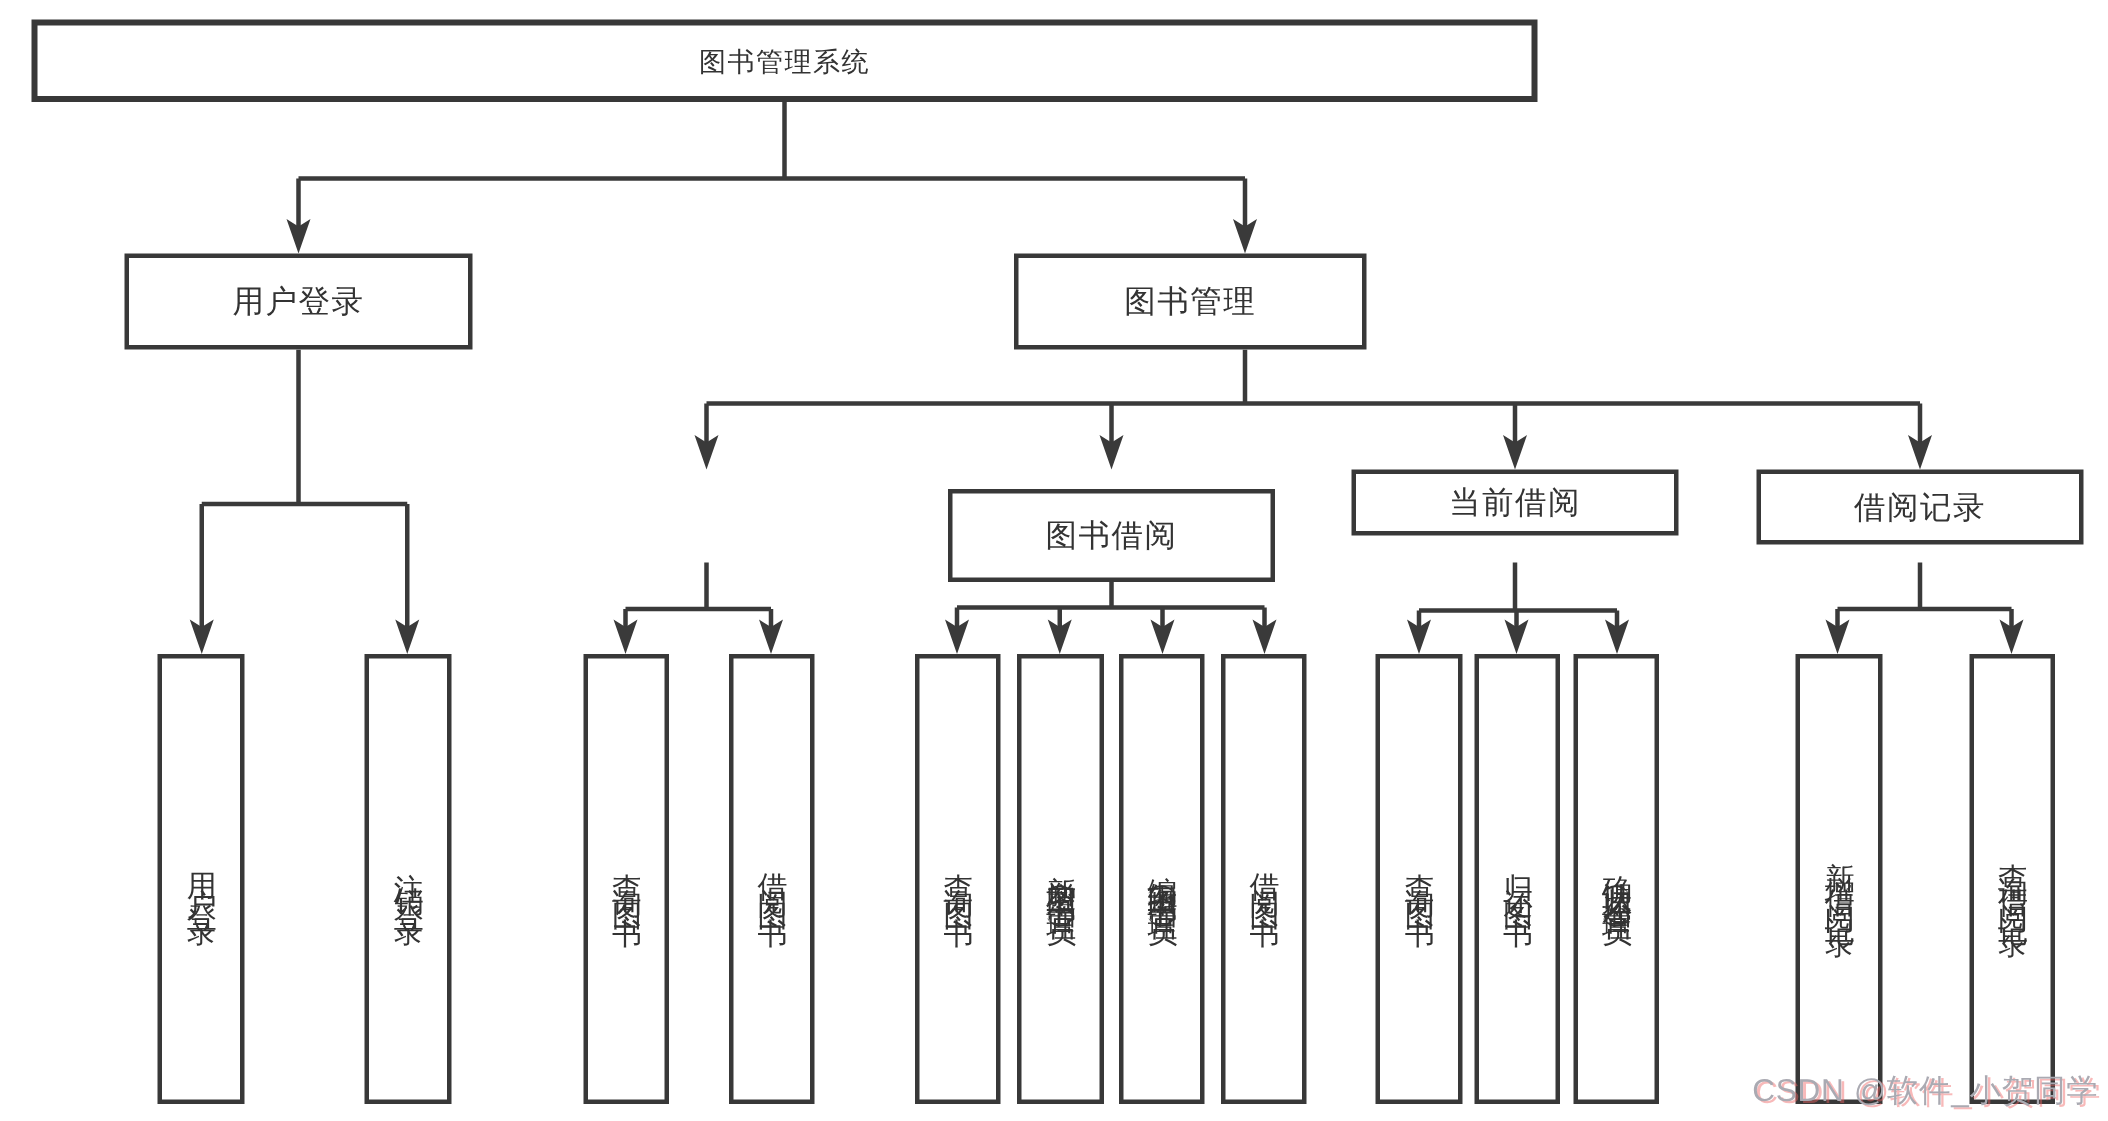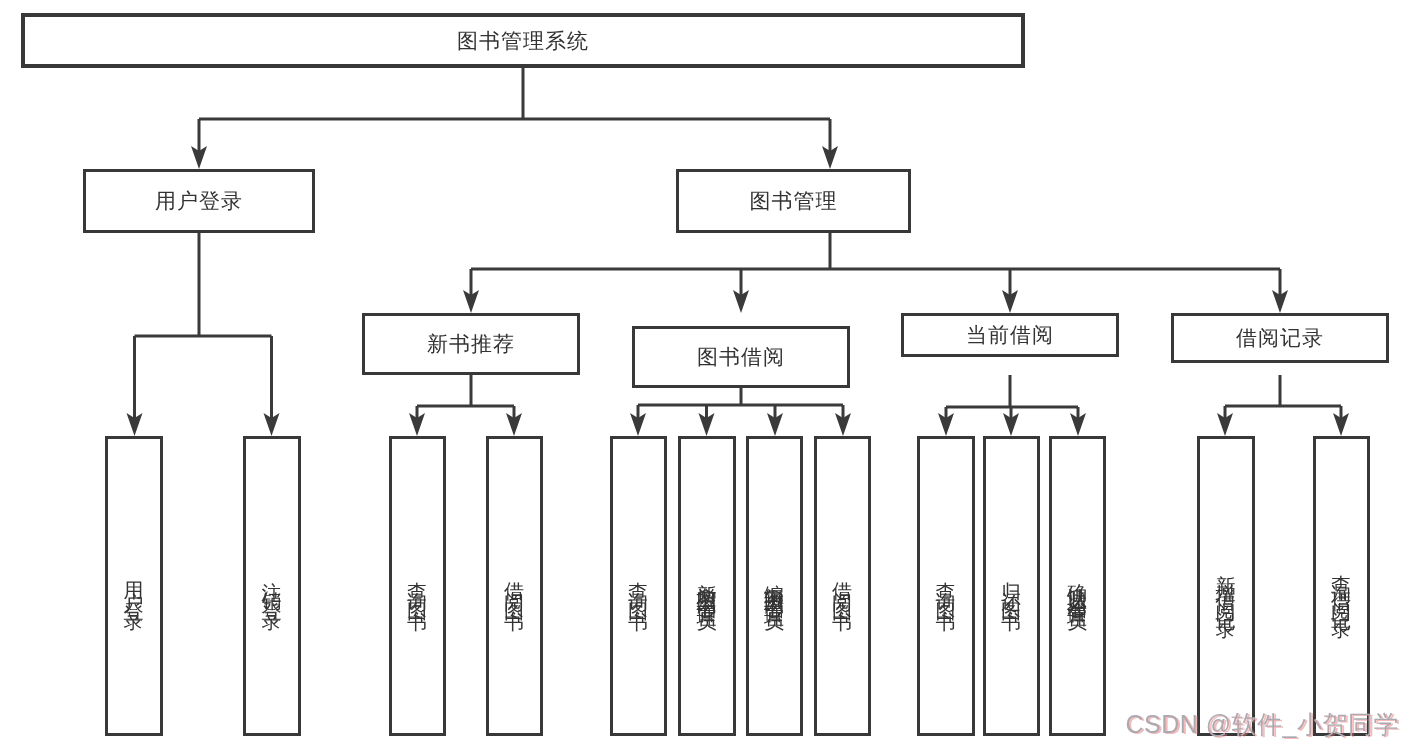--- a/index.html
+++ b/index.html
@@ -8,36 +8,36 @@
     font-family:"Liberation Sans","DejaVu Sans",sans-serif;
     position:relative;overflow:hidden;color:#333333;
   }
   .stage{position:absolute;left:0;top:0;width:1405px;height:747px;}
   svg.wires{position:absolute;left:0;top:0;width:1405px;height:747px;}
   .node{
     position:absolute;box-sizing:border-box;background:#ffffff;
     border:3px solid #383838;display:flex;align-items:center;justify-content:center;
     font-size:21px;letter-spacing:1px;white-space:nowrap;
   }
-  .node.root{border-width:4px;font-size:21px;}
+  .node.root{border-width:4px;font-size:18px;}
   .node.lvl{font-size:21px;}
   .leaf{
     position:absolute;box-sizing:border-box;background:#ffffff;
     border:3px solid #383838;display:flex;align-items:center;justify-content:center;
     top:436px;height:300px;font-size:20px;
   }
   .leaf .vtxt{
     display:block;writing-mode:vertical-rl;text-orientation:mixed;
     letter-spacing:10px;line-height:1.0;white-space:nowrap;
   }
   .leaf.long .vtxt{letter-spacing:4px;}
   .leaf.len6 .vtxt{letter-spacing:9px;}
   .watermark{
     position:absolute;right:6px;bottom:6px;
-    font-size:25px;color:#aaaab2;letter-spacing:0.5px;
+    font-size:21px;color:#aaaab2;letter-spacing:0.5px;
     text-shadow:2px 1px 0 rgba(240,100,100,0.45);
     background:transparent;
   }
 </style>
 </head>
 <body>
 
 <div class="stage">
 
   <svg class="wires" viewBox="0 0 1405 747" xmlns="http://www.w3.org/2000/svg">
@@ -81,21 +81,20 @@
       <use href="#ah" x="1225" y="436"></use>
         <use href="#ah" x="1341" y="436"></use>
     </g>
   </svg>
 
   <div class="node root" style="left:21px;top:13px;width:1004px;height:55px;">图书管理系统</div>
 
   <div class="node lvl" style="left:83px;top:169px;width:232px;height:64px;">用户登录</div>
   <div class="node lvl" style="left:676px;top:169px;width:235px;height:64px;">图书管理</div>
 
-  <div class="node lvl" style="left:362px;top:313px;width:218px;height:62px;">新书推荐</div>
   <div class="node lvl" style="left:632px;top:326px;width:218px;height:62px;">图书借阅</div>
   <div class="node lvl" style="left:901px;top:313px;width:218px;height:44px;">当前借阅</div>
   <div class="node lvl" style="left:1171px;top:313px;width:218px;height:50px;">借阅记录</div>
 
   <div class="leaf" style="left:105px;width:58px;">
     <span class="vtxt">用户登录</span>
   </div>
   <div class="leaf" style="left:243px;width:58px;">
     <span class="vtxt">注销登录</span>
   </div>

